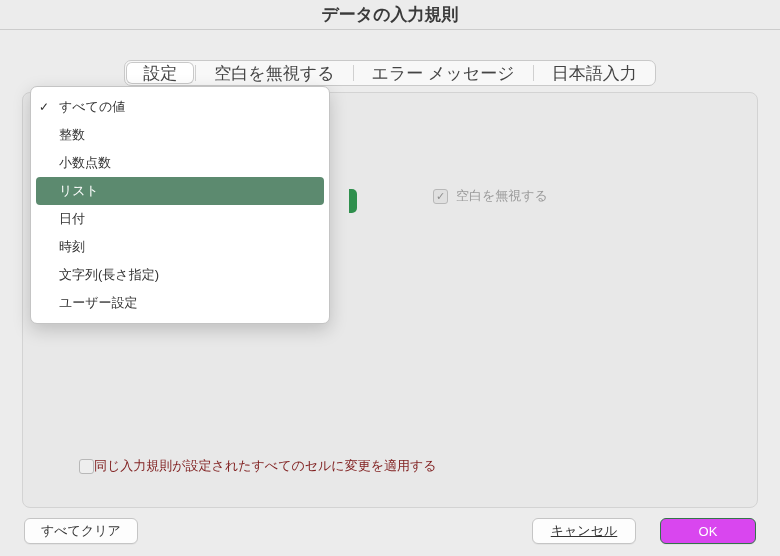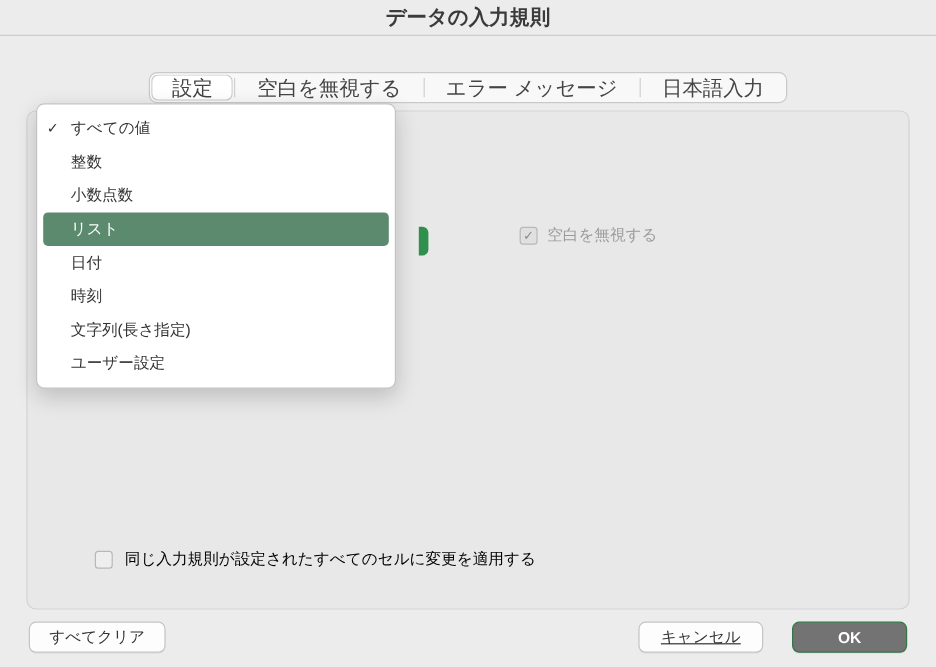--- a/index.html
+++ b/index.html
@@ -136,22 +136,22 @@
     justify-content: center;
     font-size: 11px;
     color: #8c8c8c;
   }
   .apply-row {
     position: absolute;
     left: 56px;
     bottom: 32px;
     display: flex;
     align-items: center;
-    gap: 10px;
-    color: #000000;
+    gap: 0;
+    color: #7f1d1d;
   }
   .apply-row .mac-checkbox { background: #eee; }
   .footer {
     display: flex;
     align-items: center;
     padding: 10px 2px 0 2px;
     gap: 24px;
   }
   .btn {
     height: 26px;
@@ -160,24 +160,24 @@
     background: #fdfdfd;
     padding: 0 16px;
     font-size: 13px;
     color: #333;
     display: inline-flex;
     align-items: center;
     justify-content: center;
     box-shadow: 0 1px 0 rgba(0,0,0,0.04);
   }
   .btn.ok {
-    background: #737373;
+    background: #d946ef;
     border-color: #34754a;
     color: #fff;
-    font-weight: 700;
+    font-weight: 400;
     width: 96px;
     padding-left: 16px;
   }
   .btn.cancel { width: 104px; text-decoration: underline; }
   .spacer { flex: 1; }
   .green-edge {
     position: absolute;
     top: 96px;
     left: 326px;
     width: 8px;

